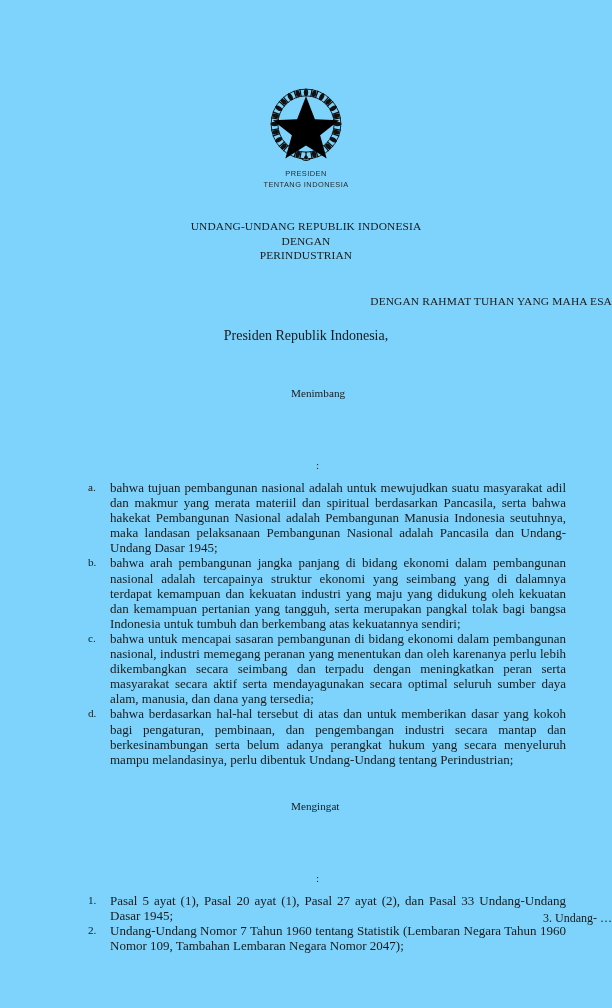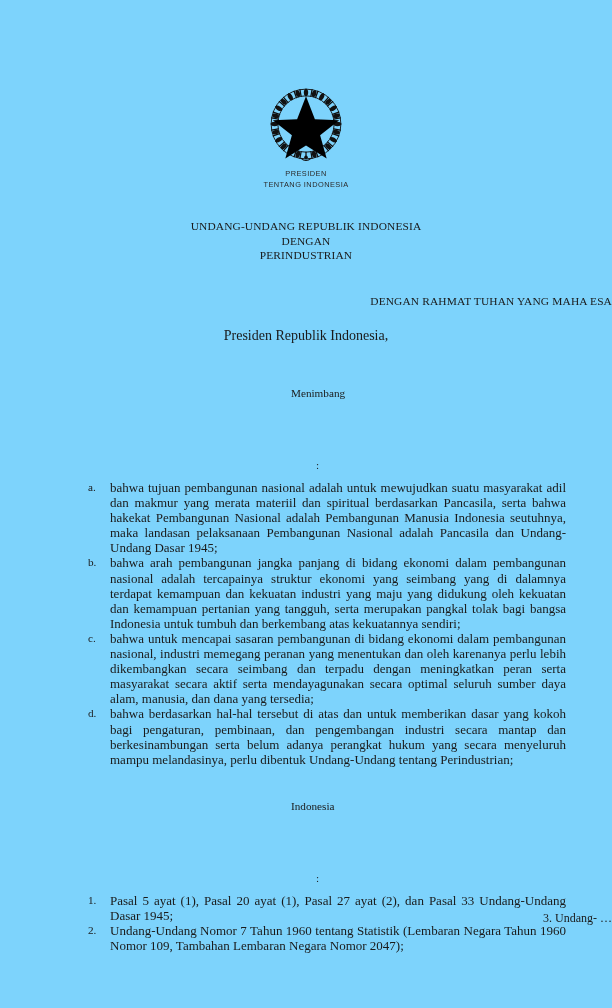--- a/index.html
+++ b/index.html
@@ -272,21 +272,21 @@
           <div class="clause-marker">d.</div>
           <div class="clause-text">bahwa berdasarkan hal-hal tersebut di atas dan untuk memberikan dasar yang kokoh bagi pengaturan, pembinaan, dan pengembangan industri secara mantap dan berkesinambungan serta belum adanya perangkat hukum yang secara menyeluruh mampu melandasinya, perlu dibentuk Undang-Undang tentang Perindustrian;</div>
         </div>
 
       </div>
     </div>
   </div>
 
   <div class="clause-section" id="section-mengingat">
     <div class="clause-row">
-      <div class="clause-label">Indonesia</div>
+      <div class="clause-label">Mengingat</div>
       <div class="clause-colon">:</div>
       <div class="clause-items">
 
         <div class="clause-item">
           <div class="clause-marker">1.</div>
           <div class="clause-text">Pasal 5 ayat (1), Pasal 20 ayat (1), Pasal 27 ayat (2), dan Pasal 33 Undang-Undang Dasar 1945;</div>
         </div>
 
         <div class="clause-item">
           <div class="clause-marker">2.</div>

